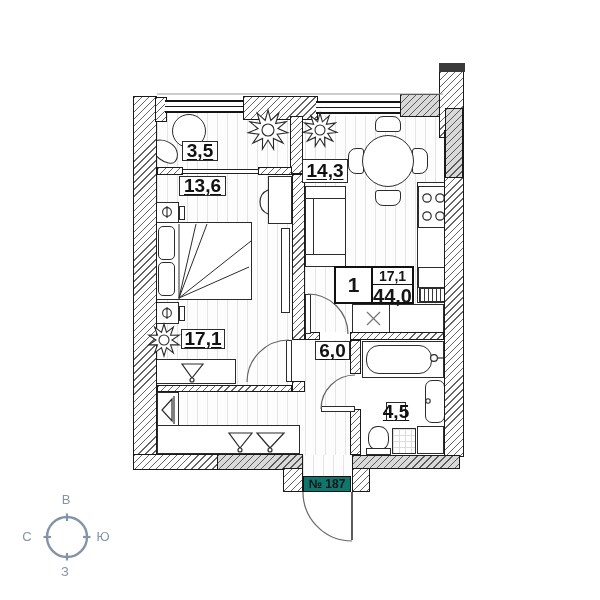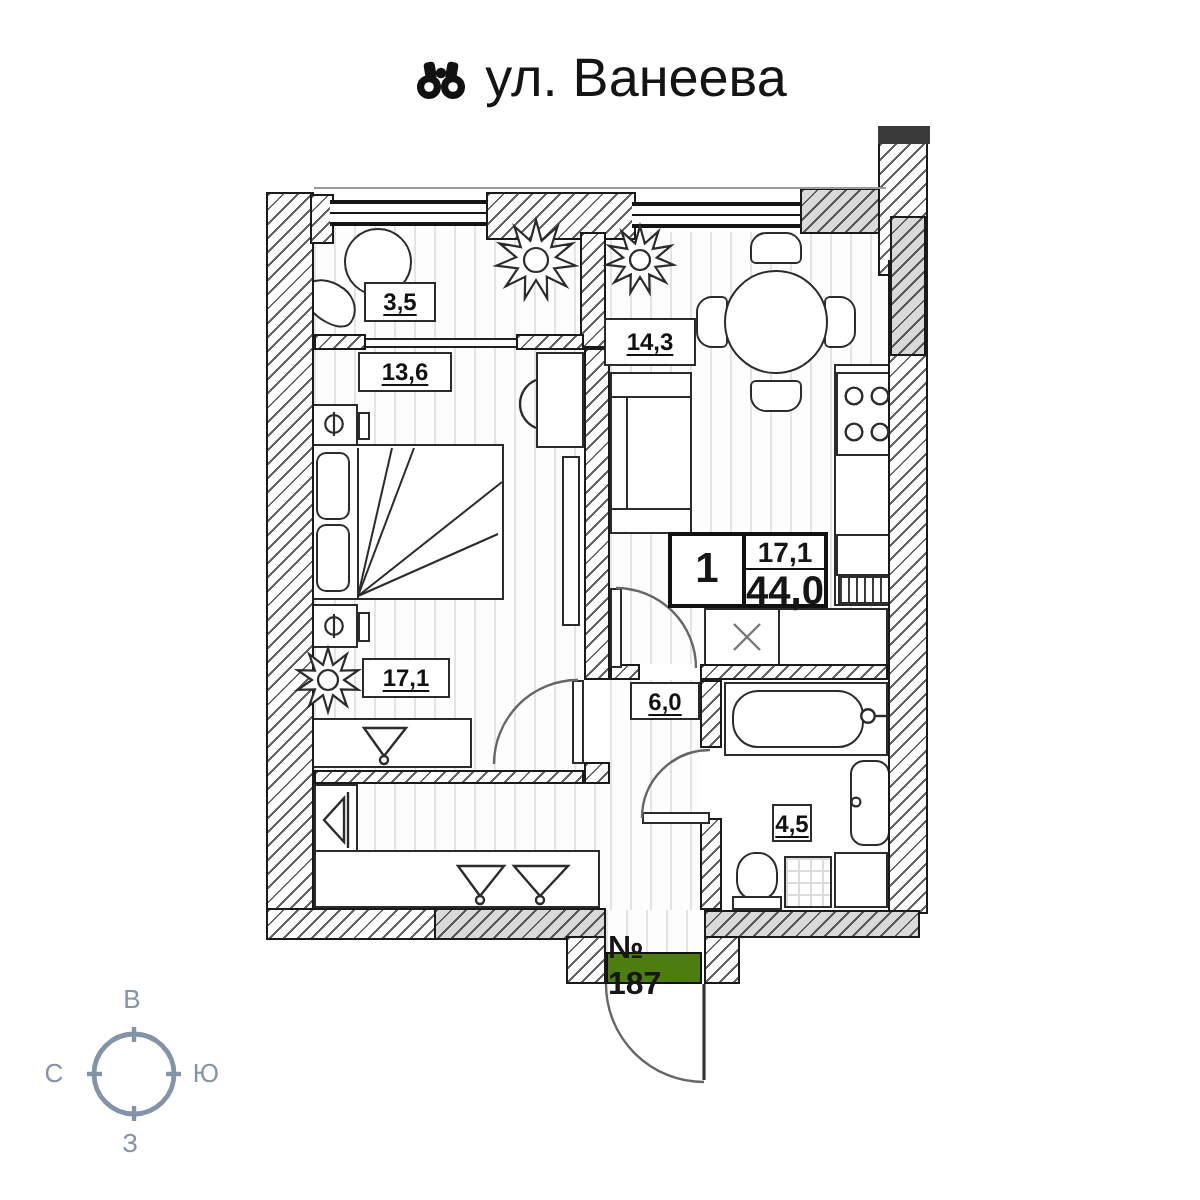--- a/index.html
+++ b/index.html
@@ -12,21 +12,21 @@
   
   .wall{position:absolute;box-sizing:border-box;border:1px solid #1a1a1a;background-color:#fff;
         background-image:repeating-linear-gradient(135deg,rgba(35,35,35,.7) 0 1px,transparent 1px 5px);z-index:3;}
   .wall.gray{background-color:#d9d9d9;}
   .window{position:absolute;box-sizing:border-box;border-top:2px solid #141414;border-bottom:2px solid #141414;background:#fff;z-index:3;}
   .window::after{content:"";position:absolute;left:0;right:0;top:45%;border-top:1px solid #141414;}
   .furn{position:absolute;box-sizing:border-box;border:1.4px solid #2b2b2b;background:#fff;z-index:2;}
   .thin{border-width:1px;}
   .label{position:absolute;box-sizing:border-box;border:1px solid #2b2b2b;background:#fff;
          font-weight:bold;color:#111;display:flex;align-items:center;justify-content:center;
-         text-decoration:underline;text-underline-offset:2px;z-index:6;font-size:12px;}
+         text-decoration:underline;text-underline-offset:2px;z-index:6;font-size:19px;}
   .clothes{position:absolute;box-sizing:border-box;border:1.2px solid #2b2b2b;background:#fff;}
   .clothes::before,.clothes::after{content:"";position:absolute;top:2px;bottom:5px;border-left:1px solid #2b2b2b;}
   .clothes::before{left:33%;}
   .clothes::after{left:64%;}
   .knob{position:absolute;left:50%;bottom:0;width:8px;height:5px;margin-left:-4px;
         border:1px solid #2b2b2b;border-bottom:none;border-radius:6px 6px 0 0;background:#fff;}
   .overlay{position:absolute;left:0;top:0;z-index:4;pointer-events:none;}
   #title{position:absolute;left:0;right:0;top:24px;display:flex;justify-content:center;align-items:center;gap:9px;
          font-size:27px;color:#141414;z-index:7;}
   .radiator{background-image:repeating-linear-gradient(to right,#3a3a3a 0 1px,transparent 1px 4px);}
@@ -34,34 +34,20 @@
                         repeating-linear-gradient(to bottom,#dcdcdc 0 1px,transparent 1px 6px);}
   .compass-label{position:absolute;width:22px;height:15px;text-align:center;font-size:13px;
                  color:#8494a8;z-index:6;}
   .infocell{display:flex;align-items:center;justify-content:center;font-weight:bold;}
 </style>
 </head>
 <body>
 
 <div id="stage">
 
-  <div id="title">
-    <svg width="27" height="25" viewBox="0 0 27 25">
-      <g fill="#111">
-        <rect x="5.2" y="4" width="5.6" height="9" rx="2" transform="rotate(-10 8 8)"></rect>
-        <rect x="16.2" y="4" width="5.6" height="9" rx="2" transform="rotate(10 19 8)"></rect>
-        <circle cx="7.5" cy="16.5" r="6"></circle>
-        <circle cx="19.5" cy="16.5" r="6"></circle>
-        <circle cx="13.5" cy="9.5" r="2.6"></circle>
-      </g>
-      <circle cx="7.5" cy="16.5" r="2.4" fill="#fff"></circle>
-      <circle cx="19.5" cy="16.5" r="2.4" fill="#fff"></circle>
-    </svg>
-    <span>ул. Ванеева</span>
-  </div>
 
   <div class="floor" style="left:157px;top:112px;width:131px;height:57px;"></div>
   <div class="floor" style="left:157px;top:174px;width:135px;height:211px;"></div>
   <div class="floor" style="left:305px;top:116px;width:139px;height:216px;"></div>
   <div class="floor" style="left:305px;top:340px;width:45px;height:115px;"></div>
   <div class="floor" style="left:157px;top:392px;width:148px;height:63px;"></div>
   <div class="floor" style="left:303px;top:455px;width:49px;height:37px;"></div>
 
   <div class="wall" style="left:133px;top:96px;width:24px;height:374px;"></div>
   <div class="wall" style="left:155px;top:97px;width:12px;height:25px;"></div>
@@ -232,21 +218,21 @@
   <div class="label" style="left:386px;top:402px;width:20px;height:19px;">4,5</div>
 
   <div class="abs" style="left:334px;top:266px;width:80px;height:38px;border:2.5px solid #111;background:#fff;display:flex;z-index:6;">
     <div class="infocell" style="width:35px;border-right:2px solid #111;font-size:21px;">1</div>
     <div style="flex:1;display:flex;flex-direction:column;">
       <div class="infocell" style="flex:1;border-bottom:1.5px solid #111;font-size:14px;">17,1</div>
       <div class="infocell" style="flex:1;font-size:20px;">44,0</div>
     </div>
   </div>
 
-  <div class="abs" style="left:303px;top:476px;width:48px;height:16px;border:1.5px solid #111;background:#4d7c0f;display:flex;align-items:center;justify-content:center;font-weight:bold;font-size:16px;z-index:6;">№ 187</div>
+  <div class="abs" style="left:303px;top:476px;width:48px;height:16px;border:1.5px solid #111;background:#0f766e;display:flex;align-items:center;justify-content:center;font-weight:bold;font-size:12px;z-index:6;">№ 187</div>
 
   <svg class="abs" style="left:40px;top:510px;z-index:5;" width="54" height="54" viewBox="0 0 54 54">
     <circle cx="27" cy="27" r="20" fill="none" stroke="#8494a8" stroke-width="2.4"></circle>
     <g stroke="#8494a8" stroke-width="2.2">
       <line x1="27" y1="3.5" x2="27" y2="11"></line>
       <line x1="27" y1="43" x2="27" y2="50.5"></line>
       <line x1="3.5" y1="27" x2="11" y2="27"></line>
       <line x1="43" y1="27" x2="50.5" y2="27"></line>
     </g>
   </svg>

